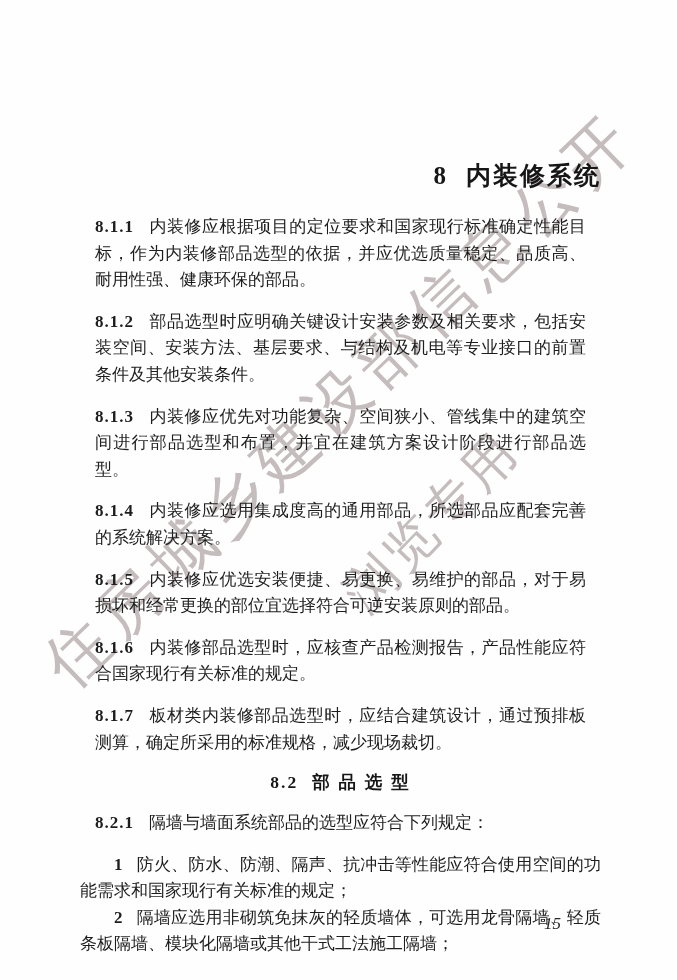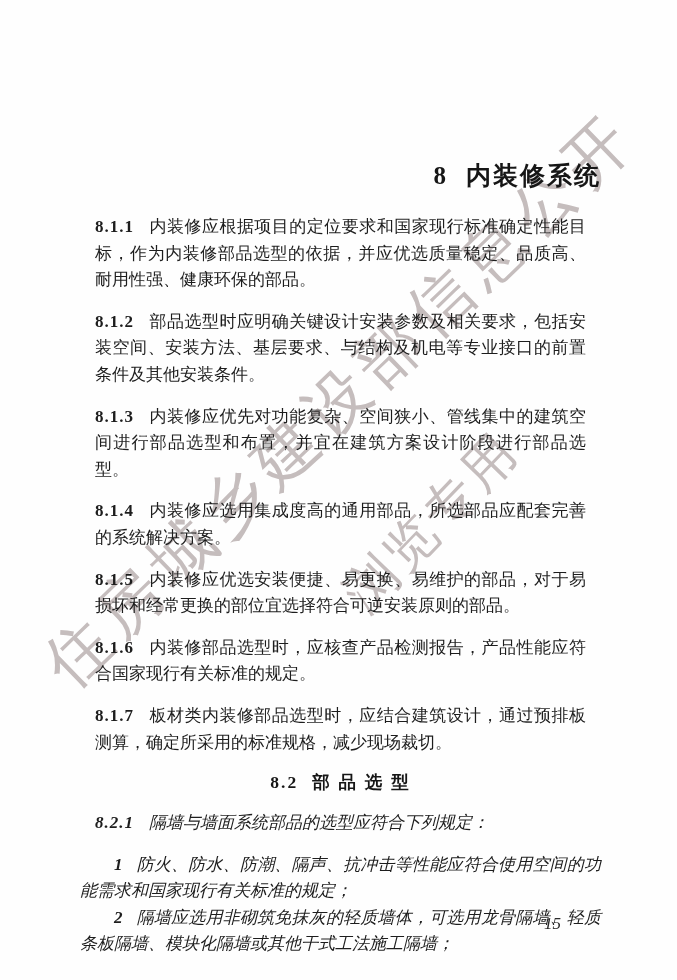--- a/index.html
+++ b/index.html
@@ -77,21 +77,21 @@
     letter-spacing: 2px;
     color: #161616;
   }
   .section-heading .sec-num {
     font-family: "Liberation Serif", "DejaVu Serif", serif;
     margin-right: 14px;
   }
   #section-heading-1 { margin-top: 36px; }
   #clauses-1 { margin-top: 21px; }
   #section-heading-2 { margin-top: 1px; }
-  #clauses-2 { margin-top: 16px; font-style: italic; }
+  #clauses-2 { margin-top: 16px; }
 
   .clause {
     margin: 15px;
     text-align: justify;
     text-justify: inter-ideograph;
   }
   .clause-num {
     font-weight: bold;
     font-family: "Liberation Serif", "DejaVu Serif", serif;
     margin-right: 15px;

